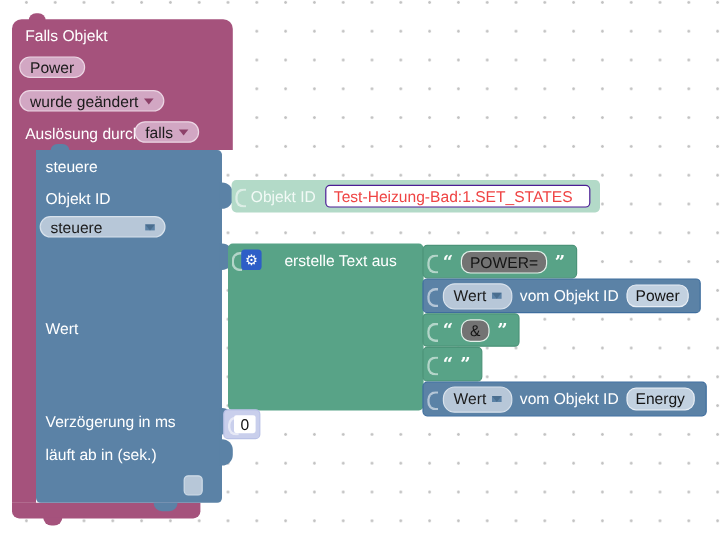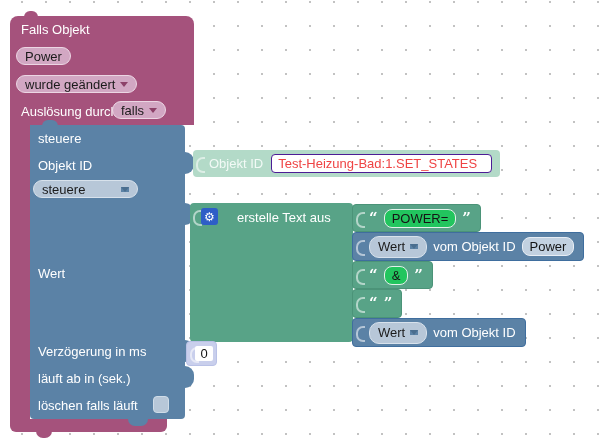--- a/index.html
+++ b/index.html
@@ -31,21 +31,21 @@
   .socket{position:absolute;left:3px;top:7px;width:7px;height:12px;
           border:2px solid rgba(255,255,255,.55);border-right:none;
           border-radius:7px 0 0 7px;}
   
   .vrow{display:flex;align-items:center;gap:6px;padding:0 9px 0 16px;
         border-radius:4px;white-space:nowrap;}
   .vrow.green{border:1px solid #4b9378;}
   .vrow.blue{border:1px solid #3f6e9e;}
   .quote{color:#ffffff;font-family:"DejaVu Serif",serif;font-weight:bold;
          font-size:15px;line-height:1;}
-  .gfield{background:#22c55e;border:1px solid #e3f1ea;border-radius:8px;
+  .gfield{background:#737373;border:1px solid #e3f1ea;border-radius:8px;
           padding:1px 7px;font-size:13px;color:#151515;}
   .bfield{background:#c2d1e0;border:1px solid #e8eef5;border-radius:8px;
           padding:1px 7px;font-size:13px;color:#151515;}
   .wfield{background:#ffffff;border:1px solid #4c1d95;border-radius:4px;
           padding:1px 6px;font-size:13px;color:#ef4444;white-space:nowrap;}
   .gear{display:flex;align-items:center;justify-content:center;width:17px;height:17px;
         background:#2e5ec7;border-radius:3px;color:#fff;font-size:12px;line-height:1;}
   .checkbox{width:16px;height:17px;background:#b7c7d8;border:1px solid #cfdce8;border-radius:4px;}
   .numshadow{background:#c9cfec;border:1px solid #b9c1e6;border-radius:4px;
              display:flex;align-items:center;padding:0 3px 0 8px;}
@@ -88,21 +88,20 @@
 
   <div class="abs lbl" style="left:38px;top:131px;z-index:3;">steuere</div>
   <div class="abs lbl" style="left:38px;top:158px;z-index:3;">Objekt ID</div>
   <div class="abs pill bluegray" style="left:33px;top:180px;z-index:3;gap:36px;">
     <span>steuere</span>
     <span class="tri blue"></span>
   </div>
   <div class="abs lbl" style="left:38px;top:266px;z-index:3;">Wert</div>
   <div class="abs lbl" style="left:38px;top:371px;z-index:3;">läuft ab in (sek.)</div>
   <div class="abs lbl" style="left:38px;top:344px;z-index:3;">Verzögerung in ms</div>
-  <div class="abs lbl" style="left:38px;top:398px;z-index:3;">löschen falls läuft</div>
   <div class="abs checkbox" style="left:153px;top:396px;z-index:3;"></div>
 
   <div class="abs mint" style="left:193px;top:150px;width:307px;height:27px;border-radius:4px;z-index:3;display:flex;align-items:center;gap:8px;padding:0 8px 0 16px;">
     <span class="socket"></span>
     <span class="lbl" style="color:#f2faf6;">Objekt ID</span>
     <span class="wfield" style="flex:1;">Test-Heizung-Bad:1.SET_STATES</span>
   </div>
 
   <div class="abs green" style="left:190px;top:203px;width:163px;height:139px;border-radius:4px;z-index:3;">
     <span class="socket"></span>
@@ -142,20 +141,21 @@
     <span class="quote">”</span>
   </div>
 
   <div class="abs vrow blue" style="left:352px;top:318px;height:29px;z-index:4;">
     <span class="socket"></span>
     <span class="pill bluegray">
       <span>Wert</span>
       <span class="tri blue"></span>
     </span>
     <span class="lbl">vom Objekt ID</span>
+    <span class="bfield">Energy</span>
   </div>
 
   <div class="abs numshadow" style="left:186px;top:341px;height:25px;z-index:4;">
     <span class="socket" style="top:5px;"></span>
     <span class="numfield">0</span>
   </div>
 
 </div>
 
 </body></html>

